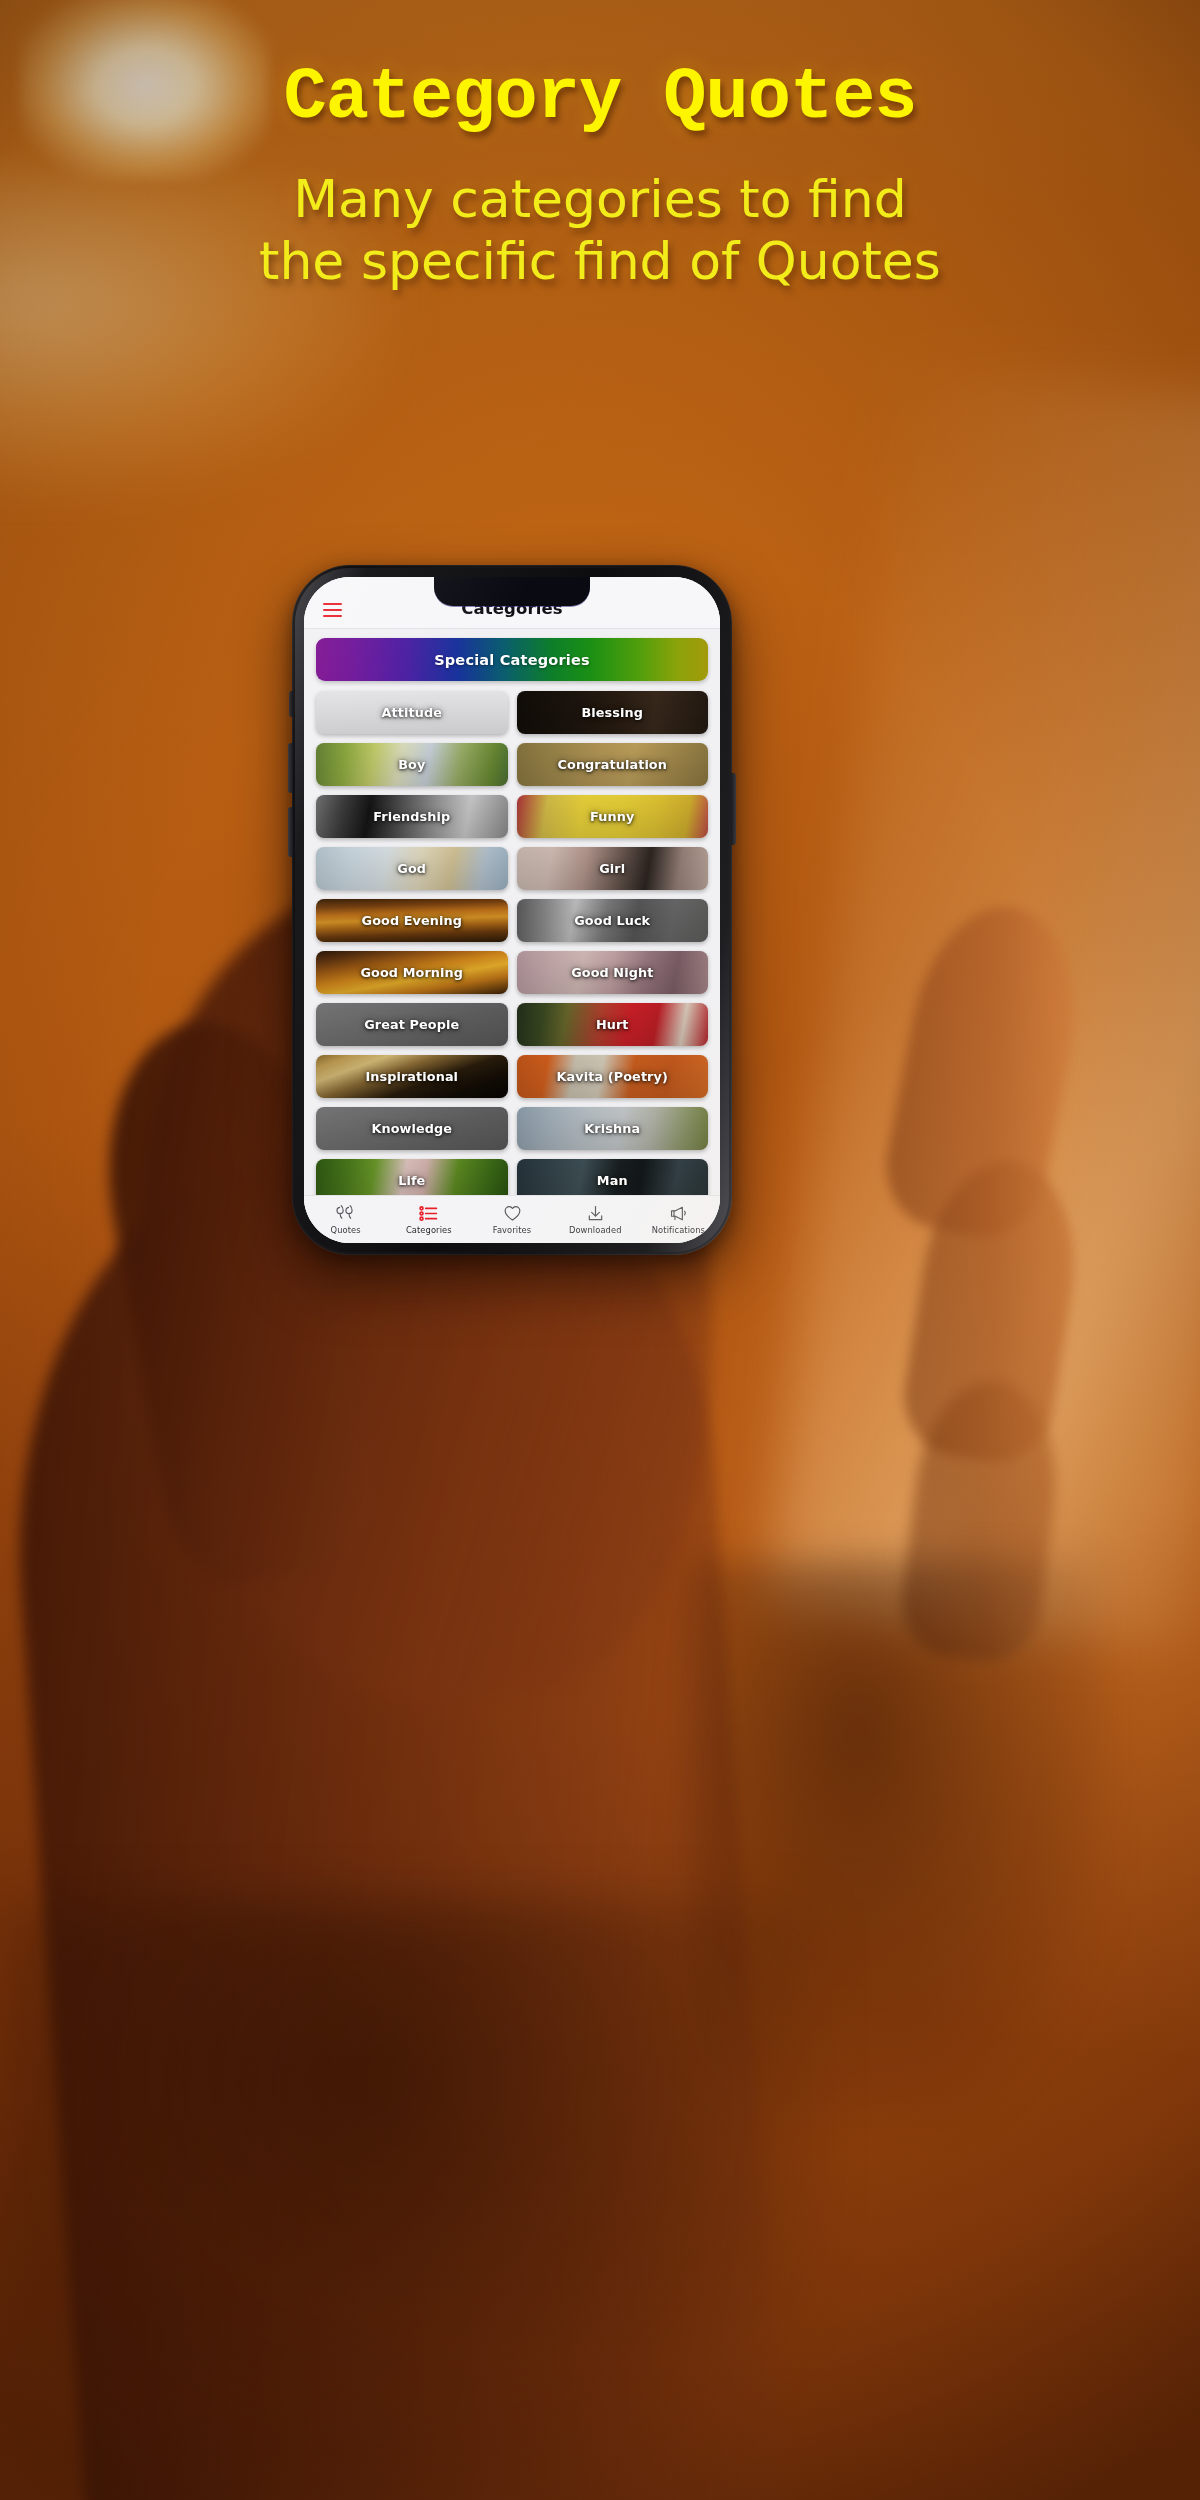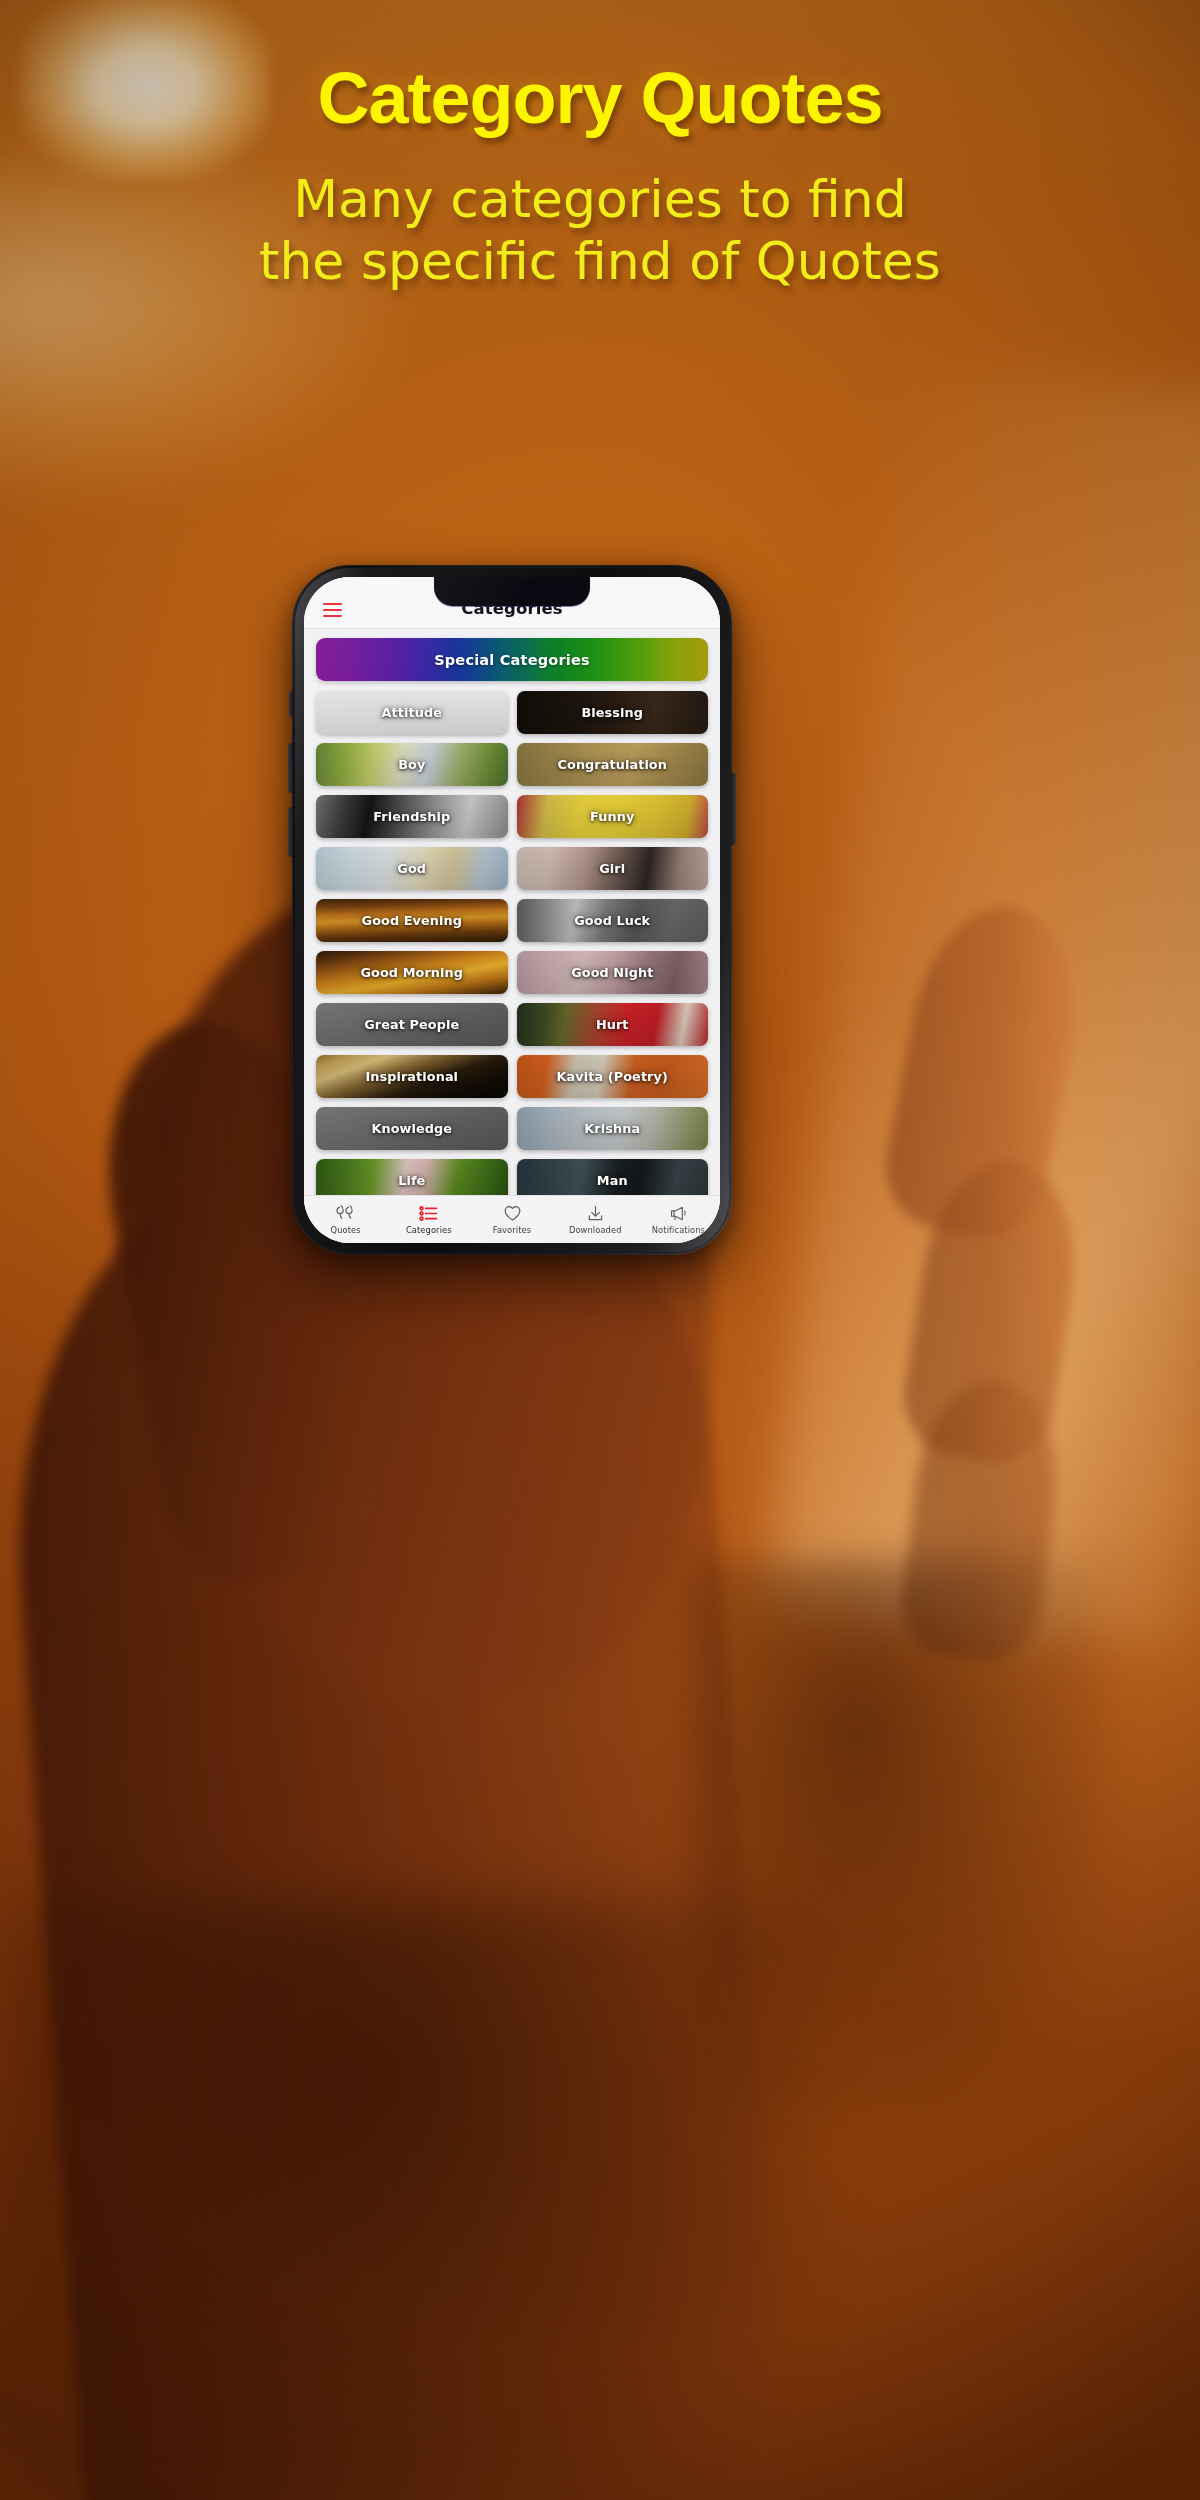--- a/index.html
+++ b/index.html
@@ -100,21 +100,21 @@
     background: radial-gradient(ellipse at 45% 30%, rgba(28,8,0,.55) 0%, rgba(28,8,0,.20) 58%, rgba(28,8,0,0) 82%);
     filter: blur(26px);
   }
 
   
   .headline{
     position:absolute; left:0; right:0; top:62px;
     text-align:center; z-index:6;
   }
   .hl-title{
-    font-family:Liberation Sans, sans-serif;
+    font-family:Liberation Mono, monospace;
     font-weight:700;
     font-size:72px;
     line-height:1.0;
     letter-spacing:-1px;
     color:#fdf500;
     text-shadow: 3px 5px 6px rgba(70,24,0,.55), 0 0 22px rgba(255,200,0,.30);
   }
   .hl-sub{
     margin-top:34px;
     font-family:"DejaVu Sans", sans-serif;

